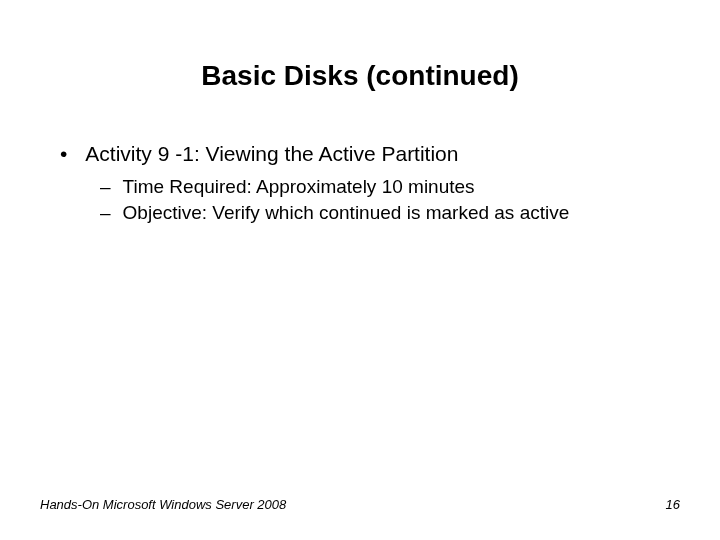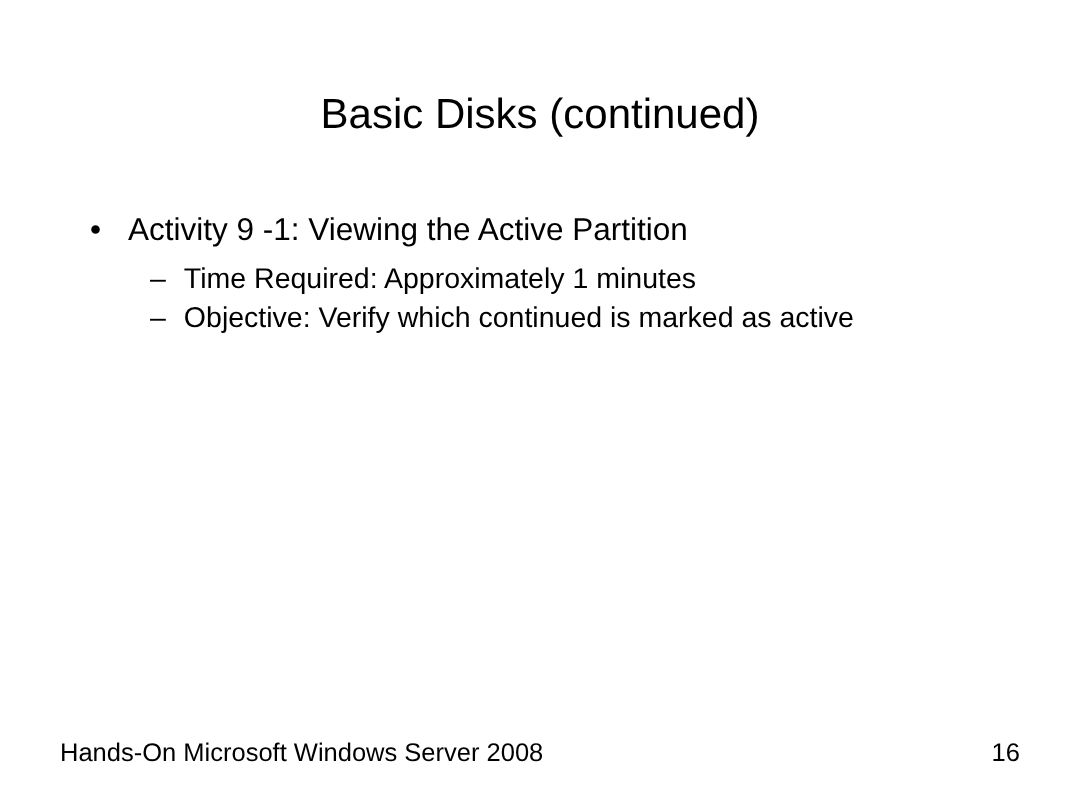--- a/index.html
+++ b/index.html
@@ -19,21 +19,21 @@
       width: 100%;
       height: 100%;
       padding: 40px 40px 0 40px;
       position: relative;
     }
     .title {
       font-size: 28px;
       text-align: center;
       margin-top: 20px;
       margin-bottom: 50px;
-      font-weight: normal;
+      font-weight: bold;
     }
     .content {
       margin-left: 20px;
     }
     .bullet-l1 {
       font-size: 21px;
       margin-bottom: 8px;
       display: flex;
     }
     .bullet-l1 .bullet-marker {
@@ -50,37 +50,38 @@
       margin-right: 12px;
       flex-shrink: 0;
     }
     .footer {
       position: absolute;
       bottom: 28px;
       left: 40px;
       right: 40px;
       display: flex;
       justify-content: space-between;
-      font-size: 17px;
+      font-size: 13px;
+      font-style: italic;
     }
   </style>
 </head>
 <body>
 
 <div class="slide">
   <h1 class="title">Basic Disks (continued)</h1>
 
   <div class="content">
     <div class="bullet-l1">
       <span class="bullet-marker">•</span>
       <span>Activity 9 -1: Viewing the Active Partition</span>
     </div>
     <div class="bullet-l2">
       <span class="bullet-marker">–</span>
-      <span>Time Required: Approximately 1 minutes</span>
+      <span>Time Required: Approximately 10 minutes</span>
     </div>
     <div class="bullet-l2">
       <span class="bullet-marker">–</span>
       <span>Objective: Verify which continued is marked as active</span>
     </div>
   </div>
 
   <div class="footer">
     <span>Hands-On Microsoft Windows Server 2008</span>
     <span>16</span>

